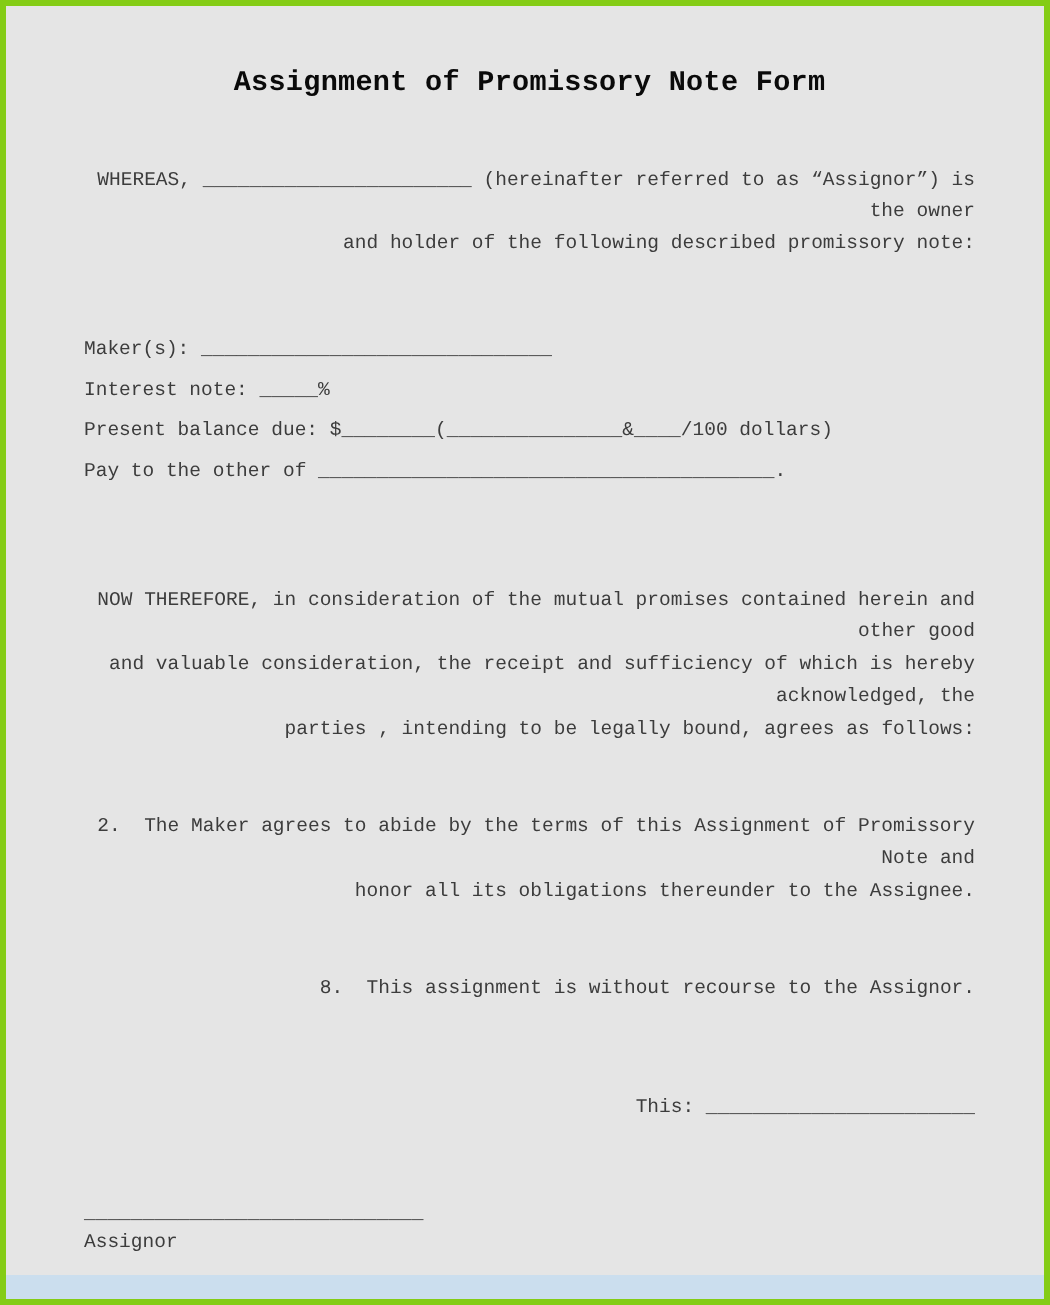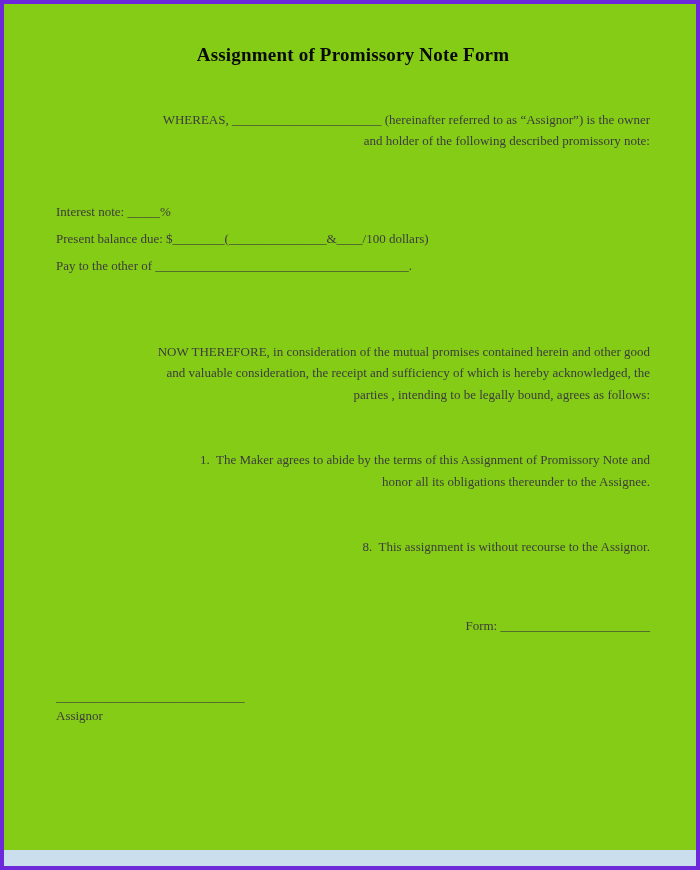--- a/index.html
+++ b/index.html
@@ -4,26 +4,26 @@
 <style>
   html, body {
     margin: 0;
     padding: 0;
     background: #ffffff;
   }
   .page {
     width: 700px;
     height: 870px;
     box-sizing: border-box;
-    border: 4px solid #6d28d9;
-    background: #84cc16;
+    border: 4px solid #84cc16;
+    background: #e5e5e5;
     position: relative;
     overflow: hidden;
     padding: 30px 46px 0 52px;
-    font-family: Liberation Serif, serif;
+    font-family: Liberation Mono, monospace;
     font-size: 13px;
     line-height: 1.6;
     color: #3c3c3c;
   }
   .doc-title {
     font-size: 19px;
     font-weight: bold;
     color: #0a0a0a;
     text-align: center;
     margin: 6px 0 40px 0;
@@ -71,36 +71,37 @@
 <body>
 
 <div class="page">
 
   <h1 class="doc-title">Assignment of Promissory Note Form</h1>
 
   <p class="para whereas">WHEREAS, _______________________ (hereinafter referred to as “Assignor”) is the owner
 and holder of the following described promissory note:</p>
 
   <div>
+    <div class="field-line">Maker(s): ______________________________</div>
     <div class="field-line">Interest note: _____%</div>
     <div class="field-line">Present balance due: $________(_______________&amp;____/100 dollars)</div>
     <div class="field-line">Pay to the other of _______________________________________.</div>
   </div>
 
   <p class="para now-therefore">NOW THEREFORE, in consideration of the mutual promises contained herein and other good
 and valuable consideration, the receipt and sufficiency of which is hereby acknowledged, the
 parties , intending to be legally bound, agrees as follows:</p>
 
 
-  <p class="para clause-2">1.  The Maker agrees to abide by the terms of this Assignment of Promissory Note and
+  <p class="para clause-2">2.  The Maker agrees to abide by the terms of this Assignment of Promissory Note and
 honor all its obligations thereunder to the Assignee.</p>
 
   <p class="para clause-3">8.  This assignment is without recourse to the Assignor.</p>
 
-  <p class="para dated-line">Form: _______________________</p>
+  <p class="para dated-line">This: _______________________</p>
 
   <div class="sig-block first">
     <div class="sig-line">_____________________________</div>
     <div class="sig-label">Assignor</div>
   </div>
 
   <div class="bottom-strip"></div>
 
 </div>
 

